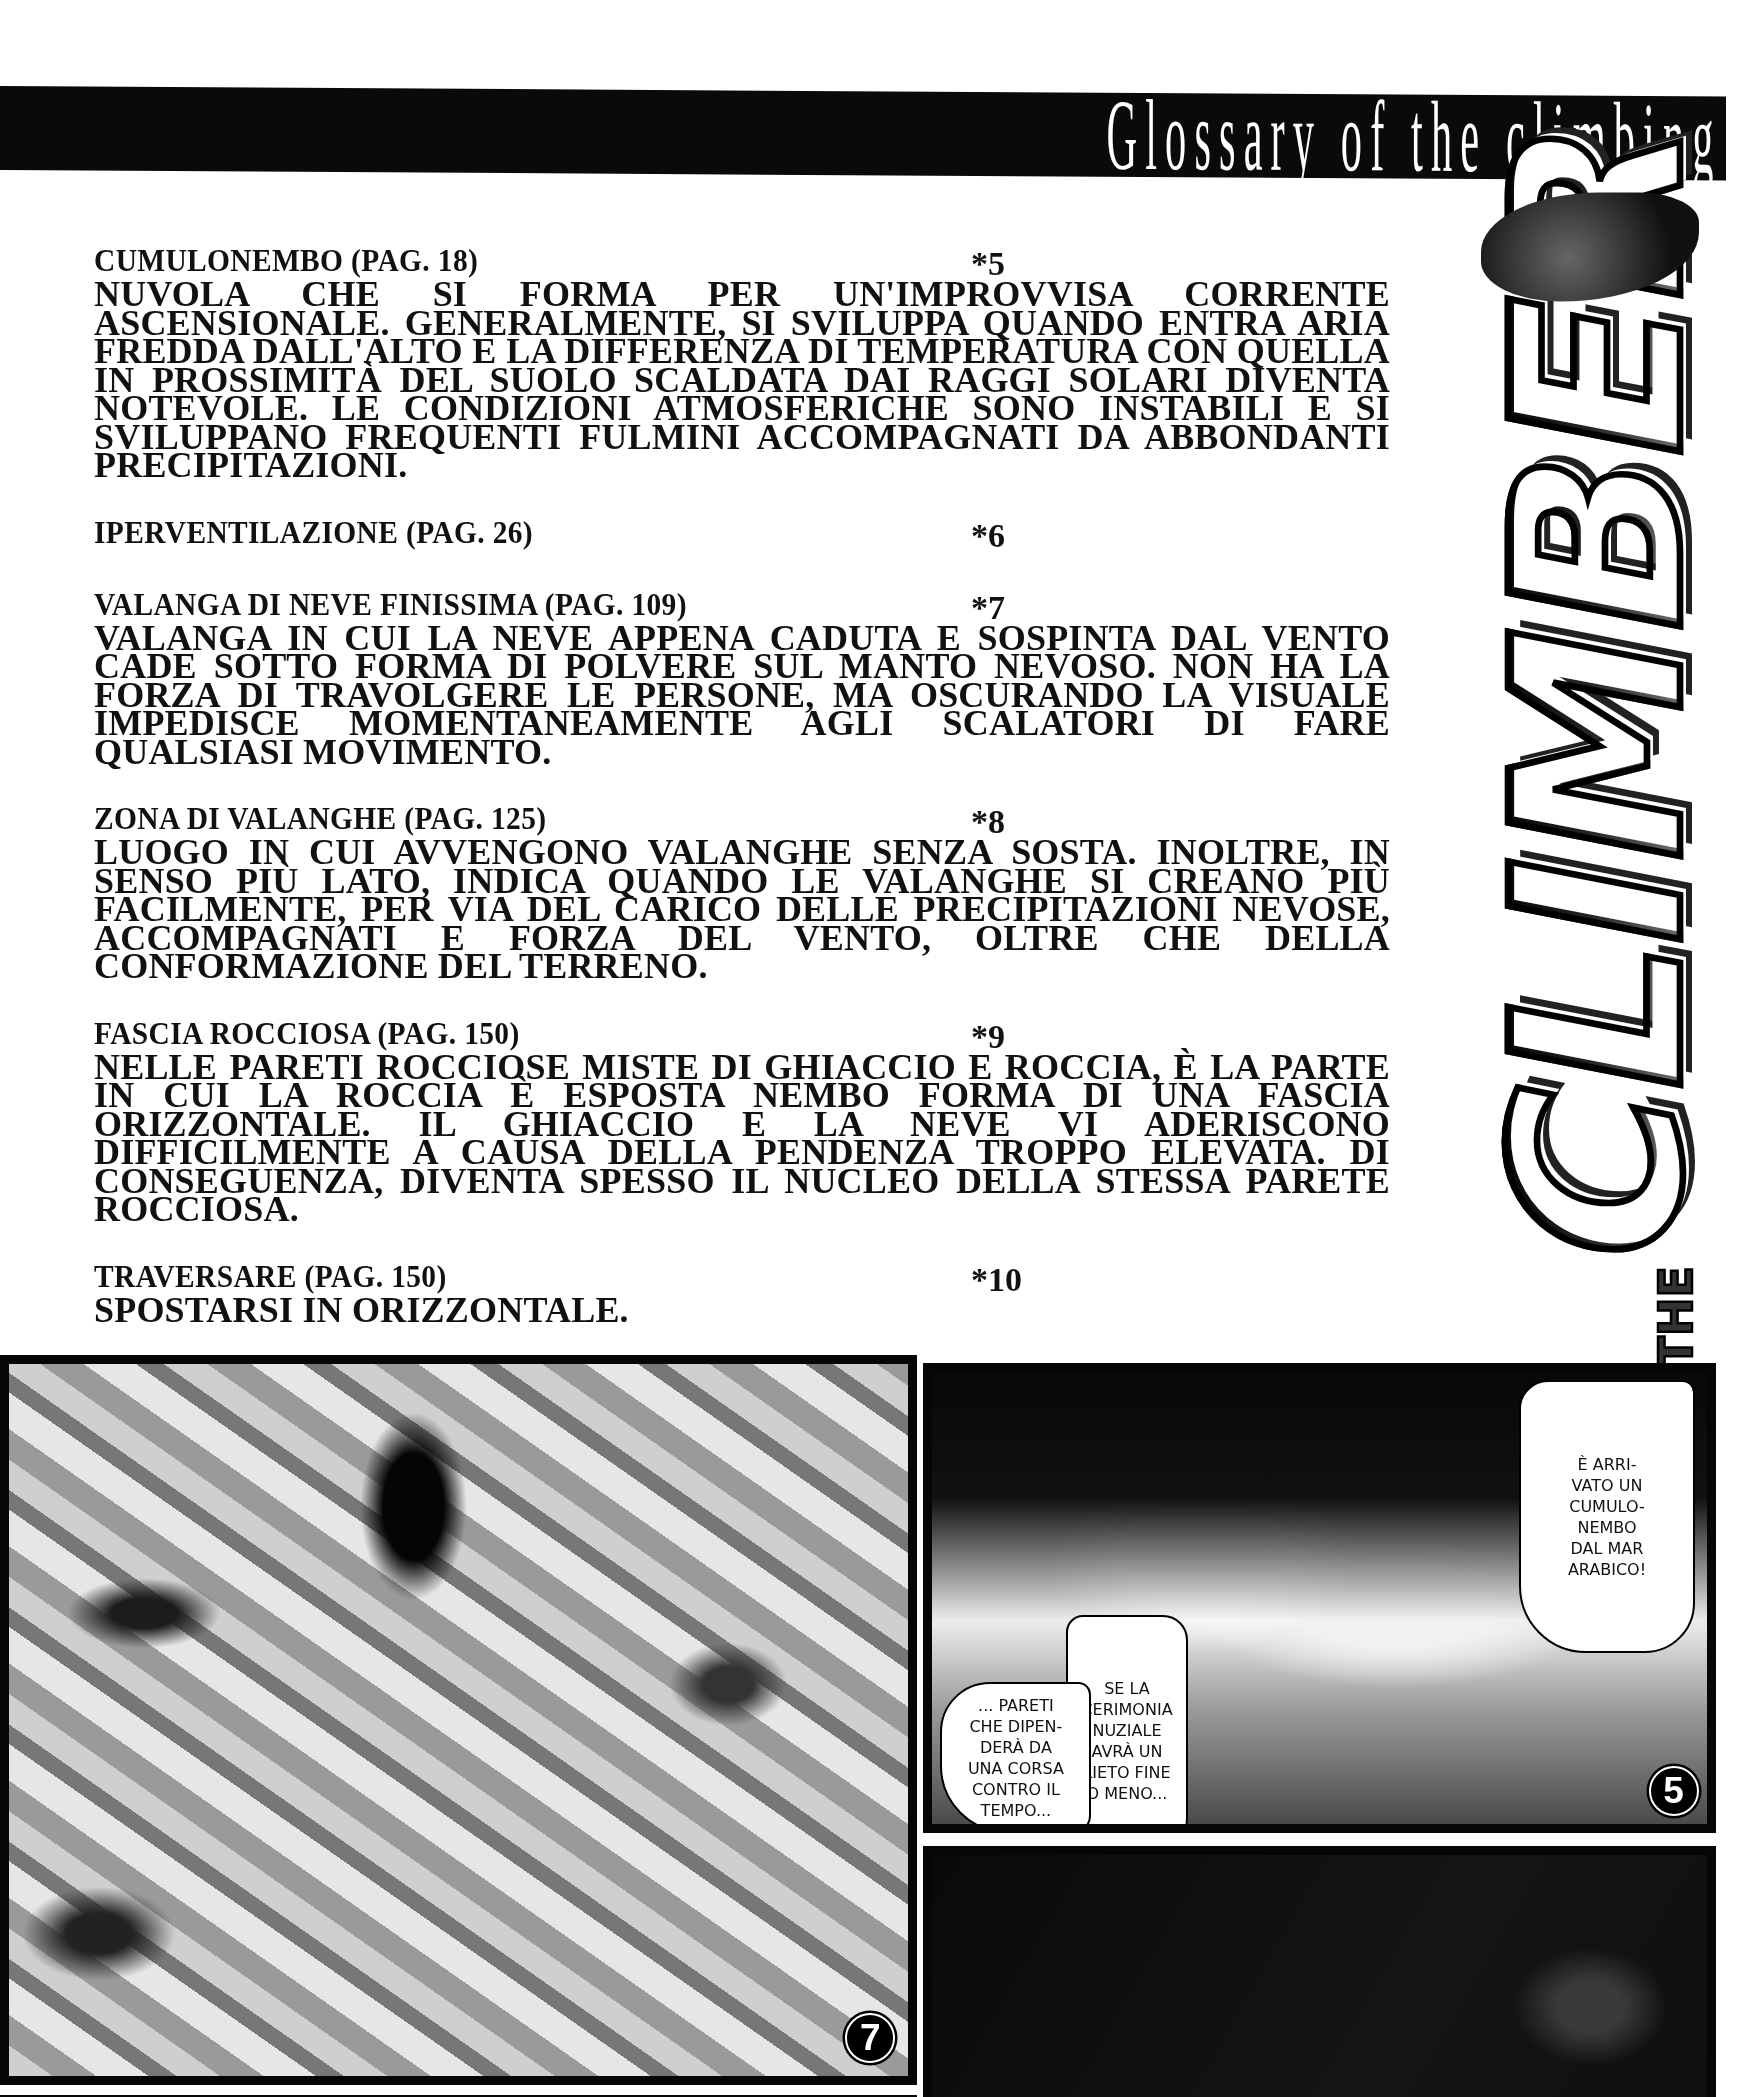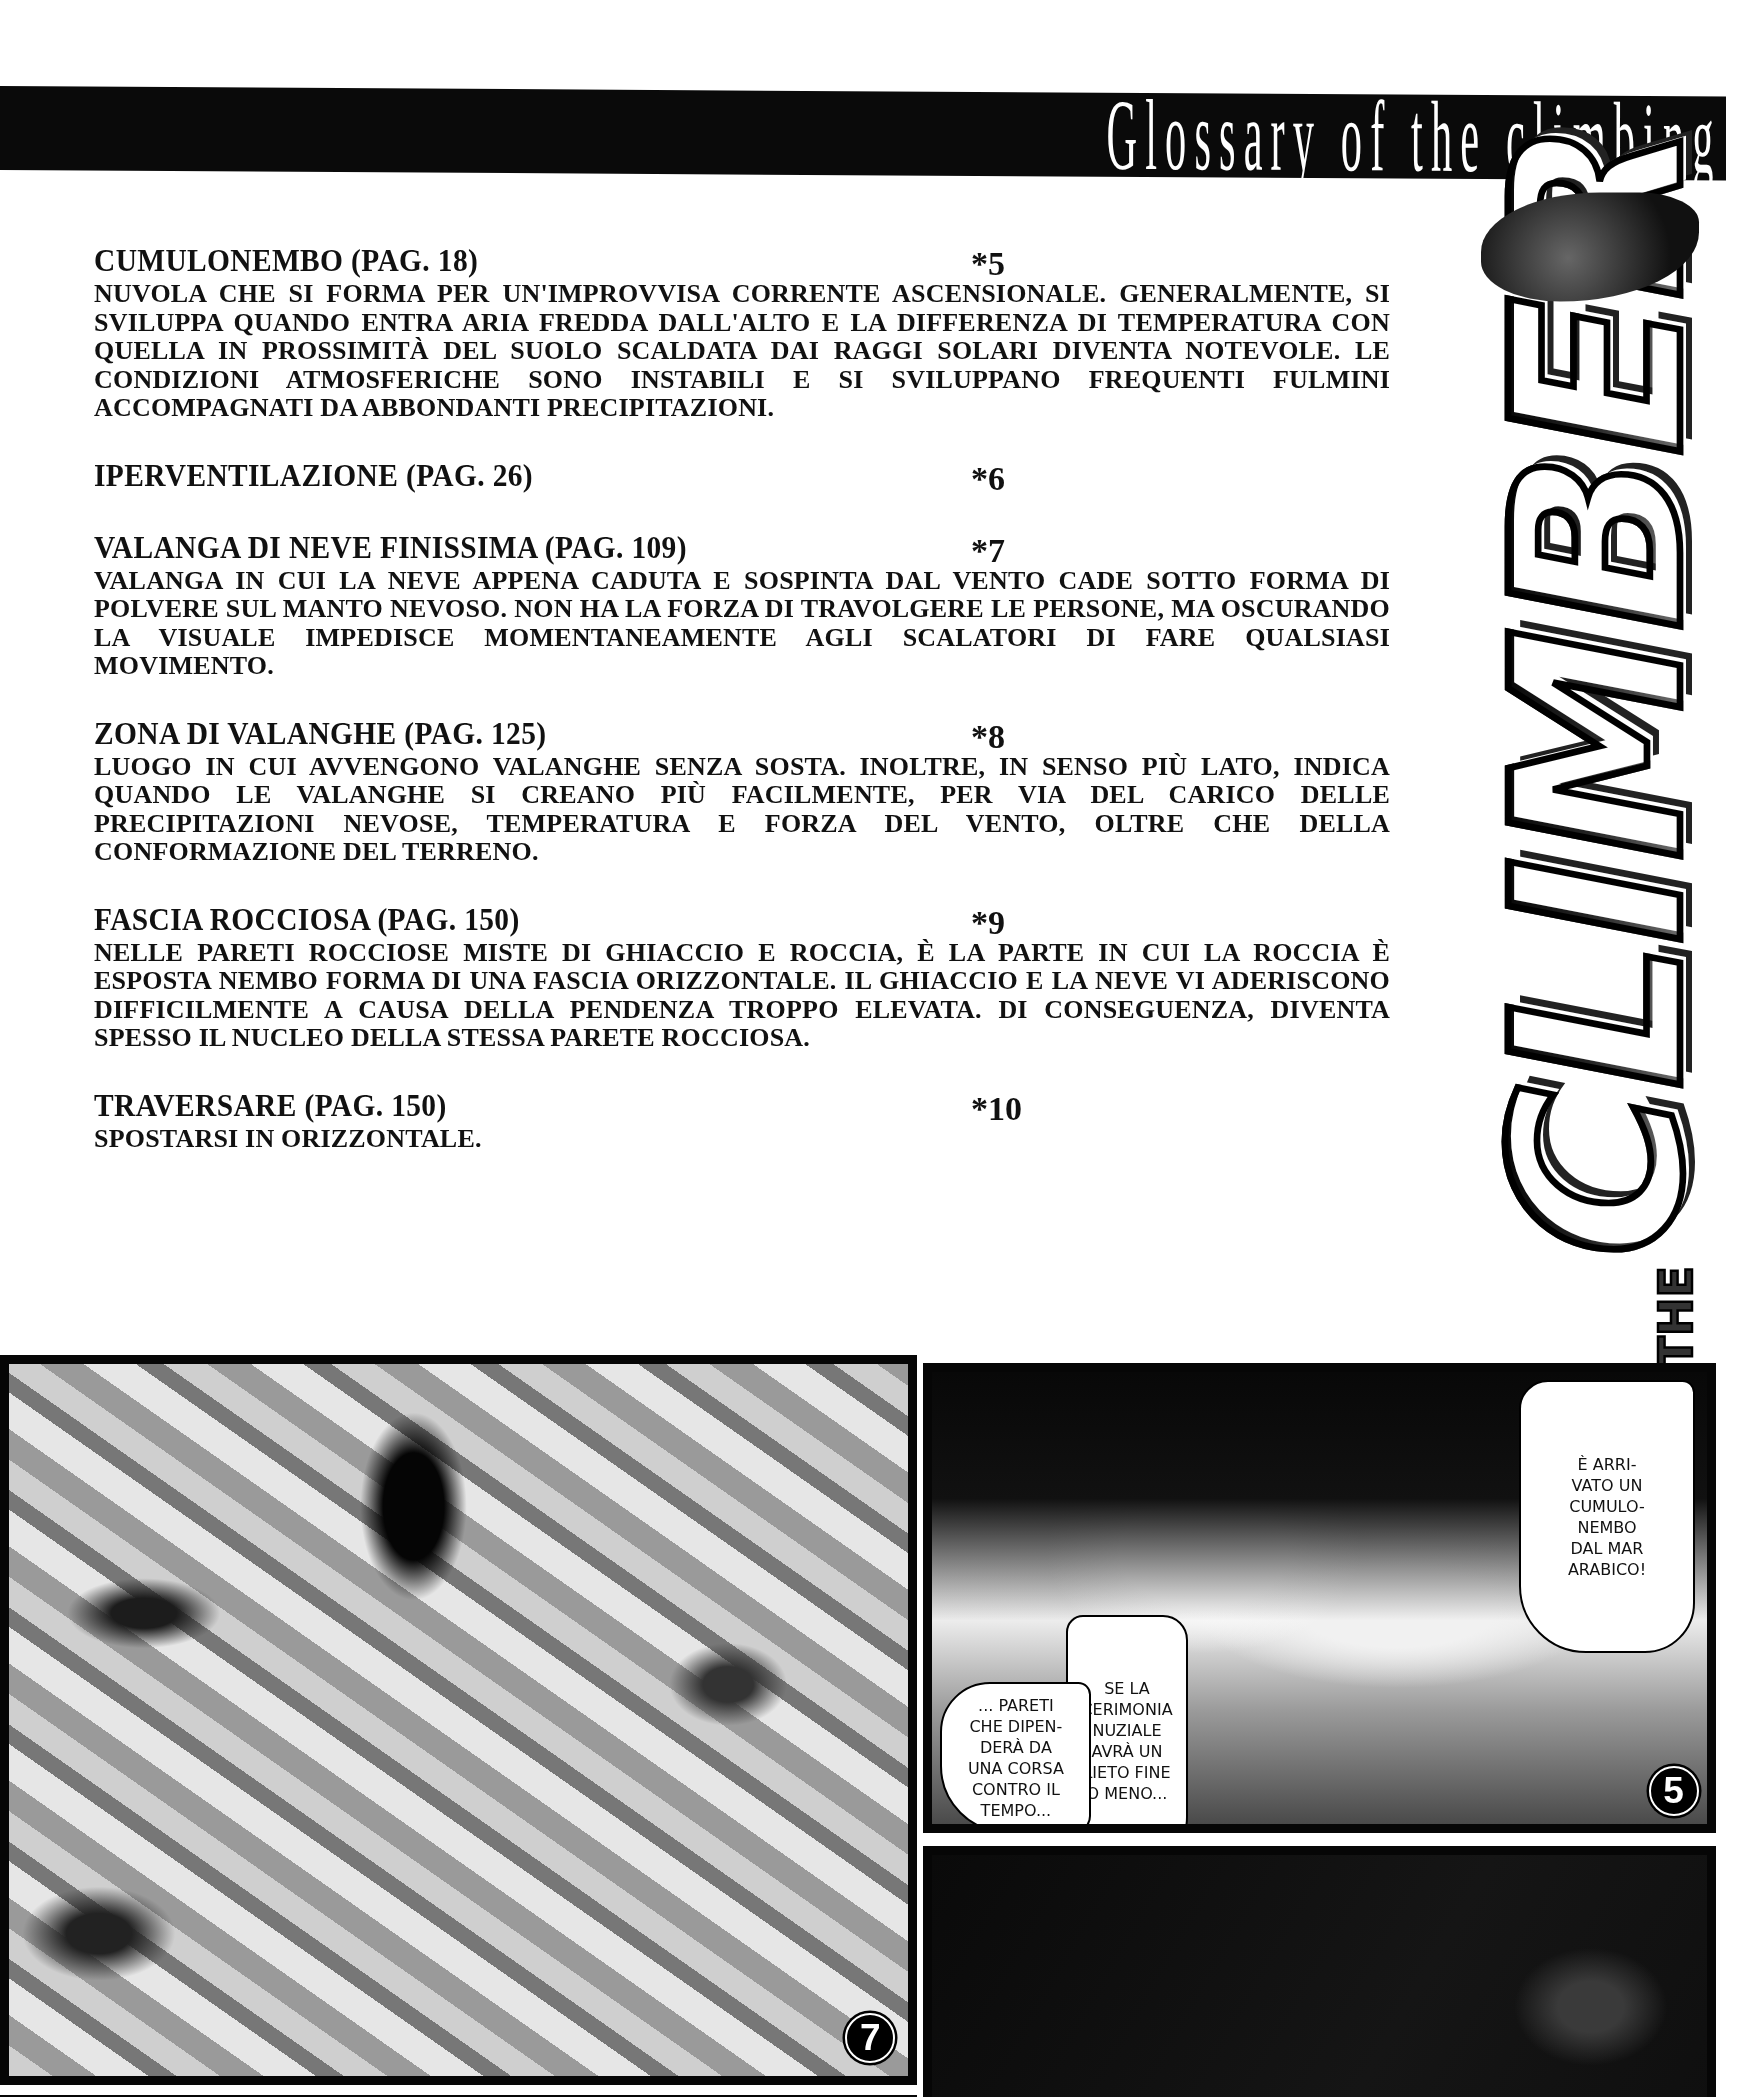--- a/index.html
+++ b/index.html
@@ -8,21 +8,21 @@
     
     .title-bar { position: absolute; left: 0; top: 86px; width: 1726px; height: 84px; background: #0a0a0a; transform: skewY(0.35deg); transform-origin: left top; }
     .title-text { position: absolute; right: 4.2px; top: 4.2px; color: #fff; font-family: "Liberation Serif", serif; font-size: 101px; line-height: 76px; letter-spacing: 19.3px; transform: scaleX(0.42); transform-origin: right top; white-space: nowrap; }
 
     
     .glossary { position: absolute; left: 94px; top: 241px; width: 1296px; }
     .entry { margin-bottom: 33px; font-family: Liberation Serif, serif; }
     .entry-head { position: relative; height: 39px; }
     .term { font-size: 32px; font-weight: bold; letter-spacing: 0.4px; transform: scaleX(0.92); transform-origin: left; display: inline-block; white-space: nowrap; line-height: 39px; }
     .ref { position: absolute; left: 877px; top: 3.4px; font-size: 34px; font-weight: bold; line-height: 39px; }
-    .definition { font-size: 26px; font-weight: bold; line-height: 28.5px; text-align: justify; text-align-last: left; letter-spacing: 0.2px; }
+    .definition { font-size: 36px; font-weight: bold; line-height: 28.5px; text-align: justify; text-align-last: left; letter-spacing: 0.2px; }
 
     
     .logo { position: absolute; left: 1456px; top: 176px; width: 260px; height: 1191px; }
     .logo-inner { position: absolute; left: 50%; top: 50%; width: 1191px; height: 260px; transform: translate(-50%, -50%) rotate(-90deg); display: flex; align-items: flex-end; }
     .logo-the { font-family: "DejaVu Sans", sans-serif; font-weight: bold; font-size: 46px; color: #333; -webkit-text-stroke: 2.5px #000; margin: 0 8.4px 17px 0; line-height: 1; }
     .logo-word { font-family: "DejaVu Sans", sans-serif; font-weight: bold; font-style: italic; font-size: 235px; line-height: 235px; letter-spacing: -4.2px; color: #1a1a1a; -webkit-text-stroke: 6.7px #000; text-shadow: 5.9px 5.9px 0 #fff, 11.7px 11.7px 0 #222; background: linear-gradient(180deg, #000 0%, #222 45%, #888 100%); -webkit-background-clip: text; background-clip: text; -webkit-text-fill-color: transparent; }
     .logo-figure { position: absolute; left: 1066px; top: 25px; width: 109px; height: 218px; border-radius: 40% 60% 30% 70%; background: radial-gradient(circle at 40% 40%, #666, #111 70%); }
 
     
     .panel { position: absolute; border: 9.2px solid #060606; box-sizing: border-box; overflow: hidden; }
@@ -83,21 +83,21 @@
       <span class="term">VALANGA DI NEVE FINISSIMA (PAG. 109)</span>
       <span class="ref">*7</span>
     </div>
     <div class="definition">VALANGA IN CUI LA NEVE APPENA CADUTA E SOSPINTA DAL VENTO CADE SOTTO FORMA DI POLVERE SUL MANTO NEVOSO. NON HA LA FORZA DI TRAVOLGERE LE PERSONE, MA OSCURANDO LA VISUALE IMPEDISCE MOMENTANEAMENTE AGLI SCALATORI DI FARE QUALSIASI MOVIMENTO.</div>
   </div>
   <div class="entry">
     <div class="entry-head">
       <span class="term">ZONA DI VALANGHE (PAG. 125)</span>
       <span class="ref">*8</span>
     </div>
-    <div class="definition">LUOGO IN CUI AVVENGONO VALANGHE SENZA SOSTA. INOLTRE, IN SENSO PIÙ LATO, INDICA QUANDO LE VALANGHE SI CREANO PIÙ FACILMENTE, PER VIA DEL CARICO DELLE PRECIPITAZIONI NEVOSE, TEMPERATURA E FORZA DEL VENTO, OLTRE CHE DELLA CONFORMAZIONE DEL TERRENO.</div>
+    <div class="definition">LUOGO IN CUI AVVENGONO VALANGHE SENZA SOSTA. INOLTRE, IN SENSO PIÙ LATO, INDICA QUANDO LE VALANGHE SI CREANO PIÙ FACILMENTE, PER VIA DEL CARICO DELLE PRECIPITAZIONI NEVOSE, ACCOMPAGNATI E FORZA DEL VENTO, OLTRE CHE DELLA CONFORMAZIONE DEL TERRENO.</div>
   </div>
   <div class="entry">
     <div class="entry-head">
       <span class="term">FASCIA ROCCIOSA (PAG. 150)</span>
       <span class="ref">*9</span>
     </div>
     <div class="definition">NELLE PARETI ROCCIOSE MISTE DI GHIACCIO E ROCCIA, È LA PARTE IN CUI LA ROCCIA È ESPOSTA NEMBO FORMA DI UNA FASCIA ORIZZONTALE. IL GHIACCIO E LA NEVE VI ADERISCONO DIFFICILMENTE A CAUSA DELLA PENDENZA TROPPO ELEVATA. DI CONSEGUENZA, DIVENTA SPESSO IL NUCLEO DELLA STESSA PARETE ROCCIOSA.</div>
   </div>
   <div class="entry">
     <div class="entry-head">

